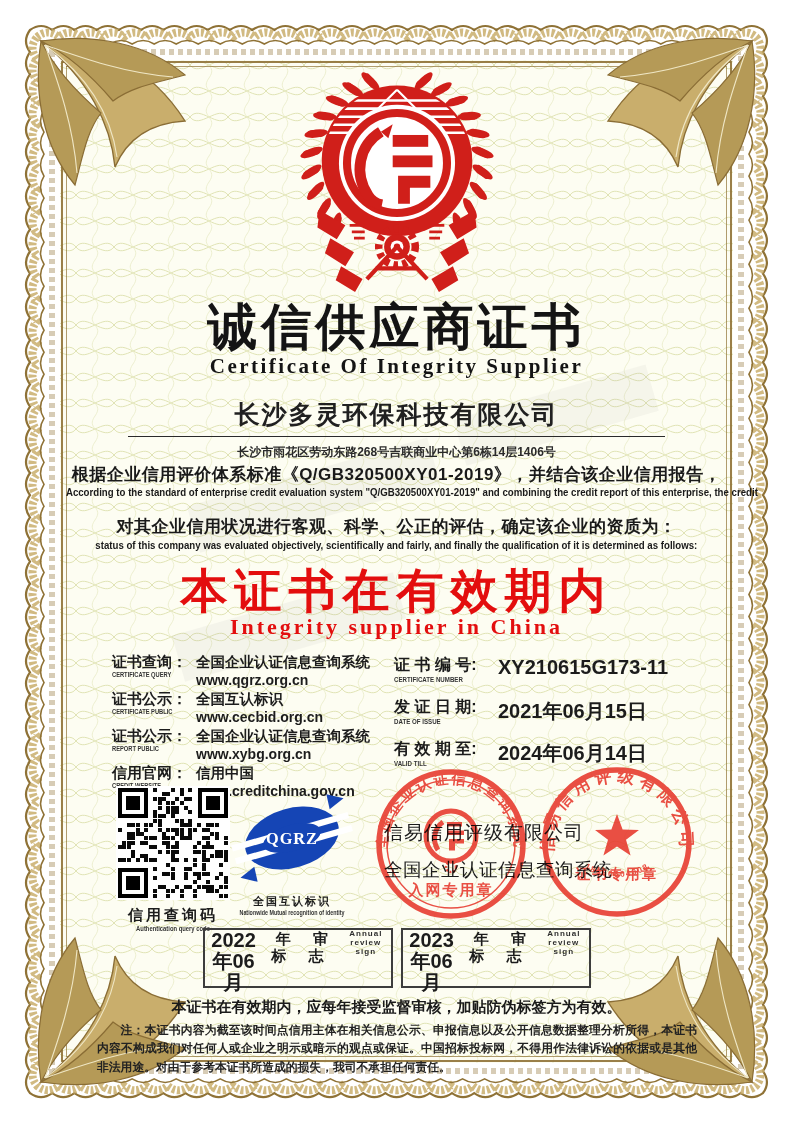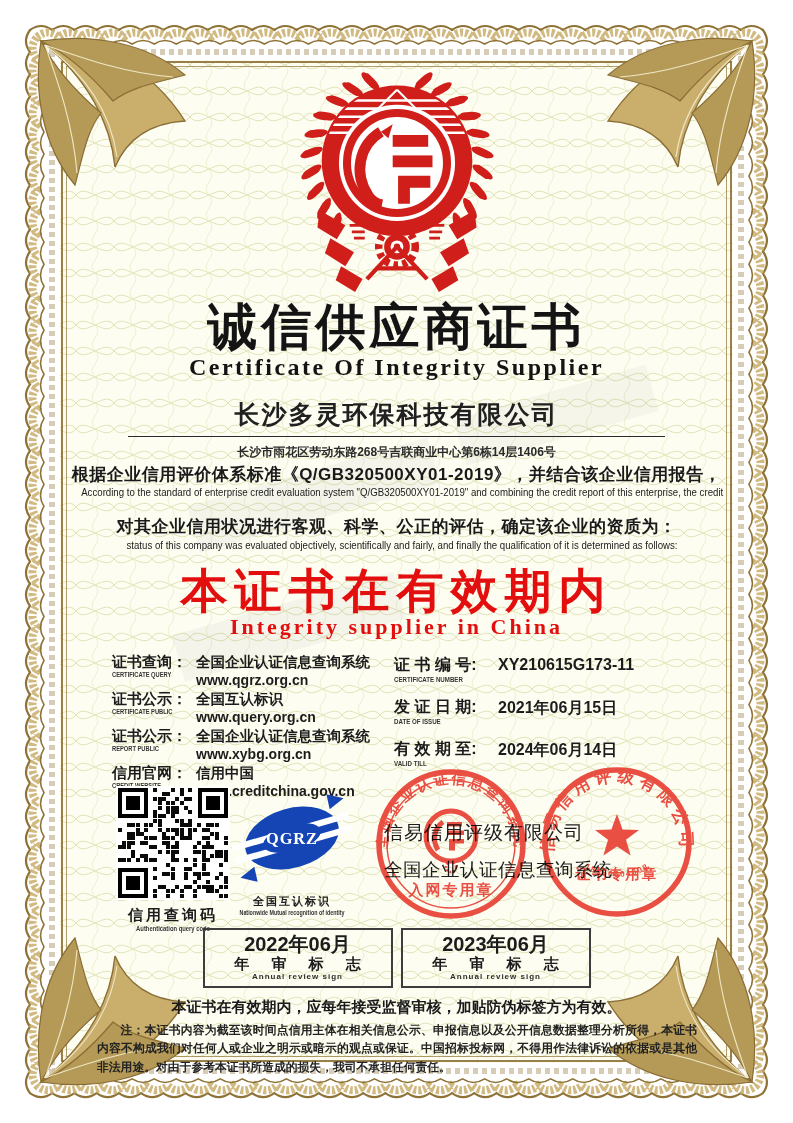--- a/index.html
+++ b/index.html
@@ -5,68 +5,68 @@
   html,body{margin:0;padding:0;background:#fff;}
   .page{position:relative;width:793px;height:1123px;background:#fff;overflow:hidden;
         font-family:"Liberation Sans",sans-serif;color:#1c1c1c;}
   #deco{position:absolute;left:0;top:0;z-index:0;}
   .content{position:absolute;inset:0;z-index:1;}
   .abs{position:absolute;}
   .ctr{left:0;right:0;text-align:center;}
   
   .emblem{top:64px;left:50%;transform:translateX(-50%);width:228px;height:228px;}
   .title-cn{top:294px;font-size:50px;font-weight:900;letter-spacing:4px;color:#141414;}
-  .title-en{top:354px;font-size:24px;font-weight:700;letter-spacing:2.5px;
+  .title-en{top:354px;font-size:21px;font-weight:700;letter-spacing:2.5px;
             font-family:"Liberation Serif",serif;color:#141414;text-align:center;}
   .company{top:398px;font-size:25px;font-weight:600;letter-spacing:2px;color:#202020;}
   .rule{top:436px;left:128px;width:537px;border-top:1.6px solid #2a2a2a;}
   .address{top:444px;font-size:12px;font-weight:600;color:#2a2a2a;}
   .p-cn{font-size:17px;font-weight:700;color:#1a1a1a;letter-spacing:.5px;white-space:nowrap;}
-  .p-en{font-size:11.5px;font-weight:400;color:#1a1a1a;white-space:nowrap;margin-left:12px;}
+  .p-en{font-size:11.5px;font-weight:700;color:#1a1a1a;white-space:nowrap;}
   .cond{display:inline-block;transform:scaleX(.84);transform-origin:center;}
   .p1cn{top:463px;} .p1en{top:486px;} .p2cn{top:515px;} .p2en{top:539px;}
   .award-cn{top:560px;font-size:47px;font-weight:900;letter-spacing:7px;color:#e30e0e;}
   .award-en{top:614px;font-size:22px;font-weight:800;letter-spacing:3px;color:#e30e0e;
             font-family:"Liberation Serif",serif;}
   
   .info-left{top:653px;left:112px;width:278px;}
   .info-right{top:655px;left:394px;width:300px;}
   .irow{display:flex;margin-bottom:2px;}
   .ilabel{width:84px;flex:none;}
   .ilabel .cn{font-size:15px;font-weight:700;white-space:nowrap;}
   .ilabel .en{font-size:7px;font-weight:700;color:#333;white-space:nowrap;
               transform:scaleX(.82);transform-origin:left;margin-top:-1px;}
   .ival .name{font-size:14.5px;font-weight:700;white-space:nowrap;}
   .ival .url{font-size:14px;font-weight:700;white-space:nowrap;}
   .rrow{margin-bottom:13px;display:flex;}
   .rrow .ilabel{width:104px;}
   .rrow .ilabel .cn{font-size:16px;}
   .rrow .ilabel .en{font-size:7.5px;}
-  .rrow .rval{font-size:16px;font-weight:600;padding-top:1px;white-space:nowrap;}
+  .rrow .rval{font-size:20px;font-weight:600;padding-top:1px;white-space:nowrap;}
   
   .qr-block{top:786px;left:112px;width:122px;text-align:center;}
   .qr{position:relative;width:114px;height:114px;background:#fff;margin:0 auto;}
   .qr .finder{position:absolute;width:30px;height:30px;border:4.5px solid #000;box-sizing:border-box;}
   .qr .finder i{position:absolute;inset:4px;background:#000;}
   .qr .mod{position:absolute;width:4px;height:4px;background:#0a0a0a;}
   .qr-cn{font-size:15px;font-weight:700;letter-spacing:3px;margin-top:6px;}
   .qr-en{font-size:6.5px;font-weight:700;color:#333;transform:scaleX(.9);}
   .qgrz-block{top:790px;left:226px;width:132px;text-align:center;}
   .qgrz-cn{font-size:11px;font-weight:700;letter-spacing:2px;margin-top:4px;}
   .qgrz-en{font-size:6.3px;font-weight:700;color:#333;transform:scaleX(.85);}
   .sig{left:384px;top:820px;width:320px;color:#1b1b1b;z-index:2;}
   .sig .l1{font-size:19px;letter-spacing:1px;font-weight:500;}
   .sig .l2{font-size:18.5px;letter-spacing:.5px;font-weight:500;margin-top:11px;}
   .stamp{width:160px;height:160px;z-index:3;mix-blend-mode:multiply;}
   .stampL{left:371px;top:764px;}
   .stampR{left:537px;top:762px;}
   
   .annual{top:928px;display:flex;justify-content:center;gap:8px;width:100%;}
   .abox{width:186px;height:56px;border:2px solid #3d3d3d;text-align:center;
-        display:flex;flex-direction:column;justify-content:center;background:rgba(255,255,255,.0);}
+        display:flex;flex-direction:row;justify-content:center;background:rgba(255,255,255,.0);}
   .abox .d{font-size:20px;font-weight:700;line-height:1.05;}
   .abox .c{font-size:15px;font-weight:700;letter-spacing:9px;text-indent:9px;line-height:1.15;}
   .abox .e{font-size:8px;font-weight:700;letter-spacing:1px;color:#2e2e2e;line-height:1.1;}
   .notice{top:998px;font-size:15px;font-weight:700;color:#1a1a1a;}
   .note{top:1021px;left:97px;width:600px;font-size:11.8px;font-weight:600;color:#222;
         line-height:1.55;text-align:justify;text-indent:2em;}
 </style>
 </head>
 <body>
 
@@ -208,21 +208,21 @@
           <div class="url">www.qgrz.org.cn</div>
           </div>
       </div>
       <div class="irow">
         <div class="ilabel">
             <div class="cn">证书公示：</div>
           <div class="en">CERTIFICATE PUBLIC</div>
           </div>
         <div class="ival">
             <div class="name">全国互认标识</div>
-          <div class="url">www.query.org.cn</div>
+          <div class="url">www.cecbid.org.cn</div>
           </div>
       </div>
       <div class="irow">
         <div class="ilabel">
             <div class="cn">证书公示：</div>
           <div class="en">REPORT PUBLIC</div>
           </div>
         <div class="ival">
             <div class="name">全国企业认证信息查询系统</div>
           <div class="url">www.xybg.org.cn</div>

